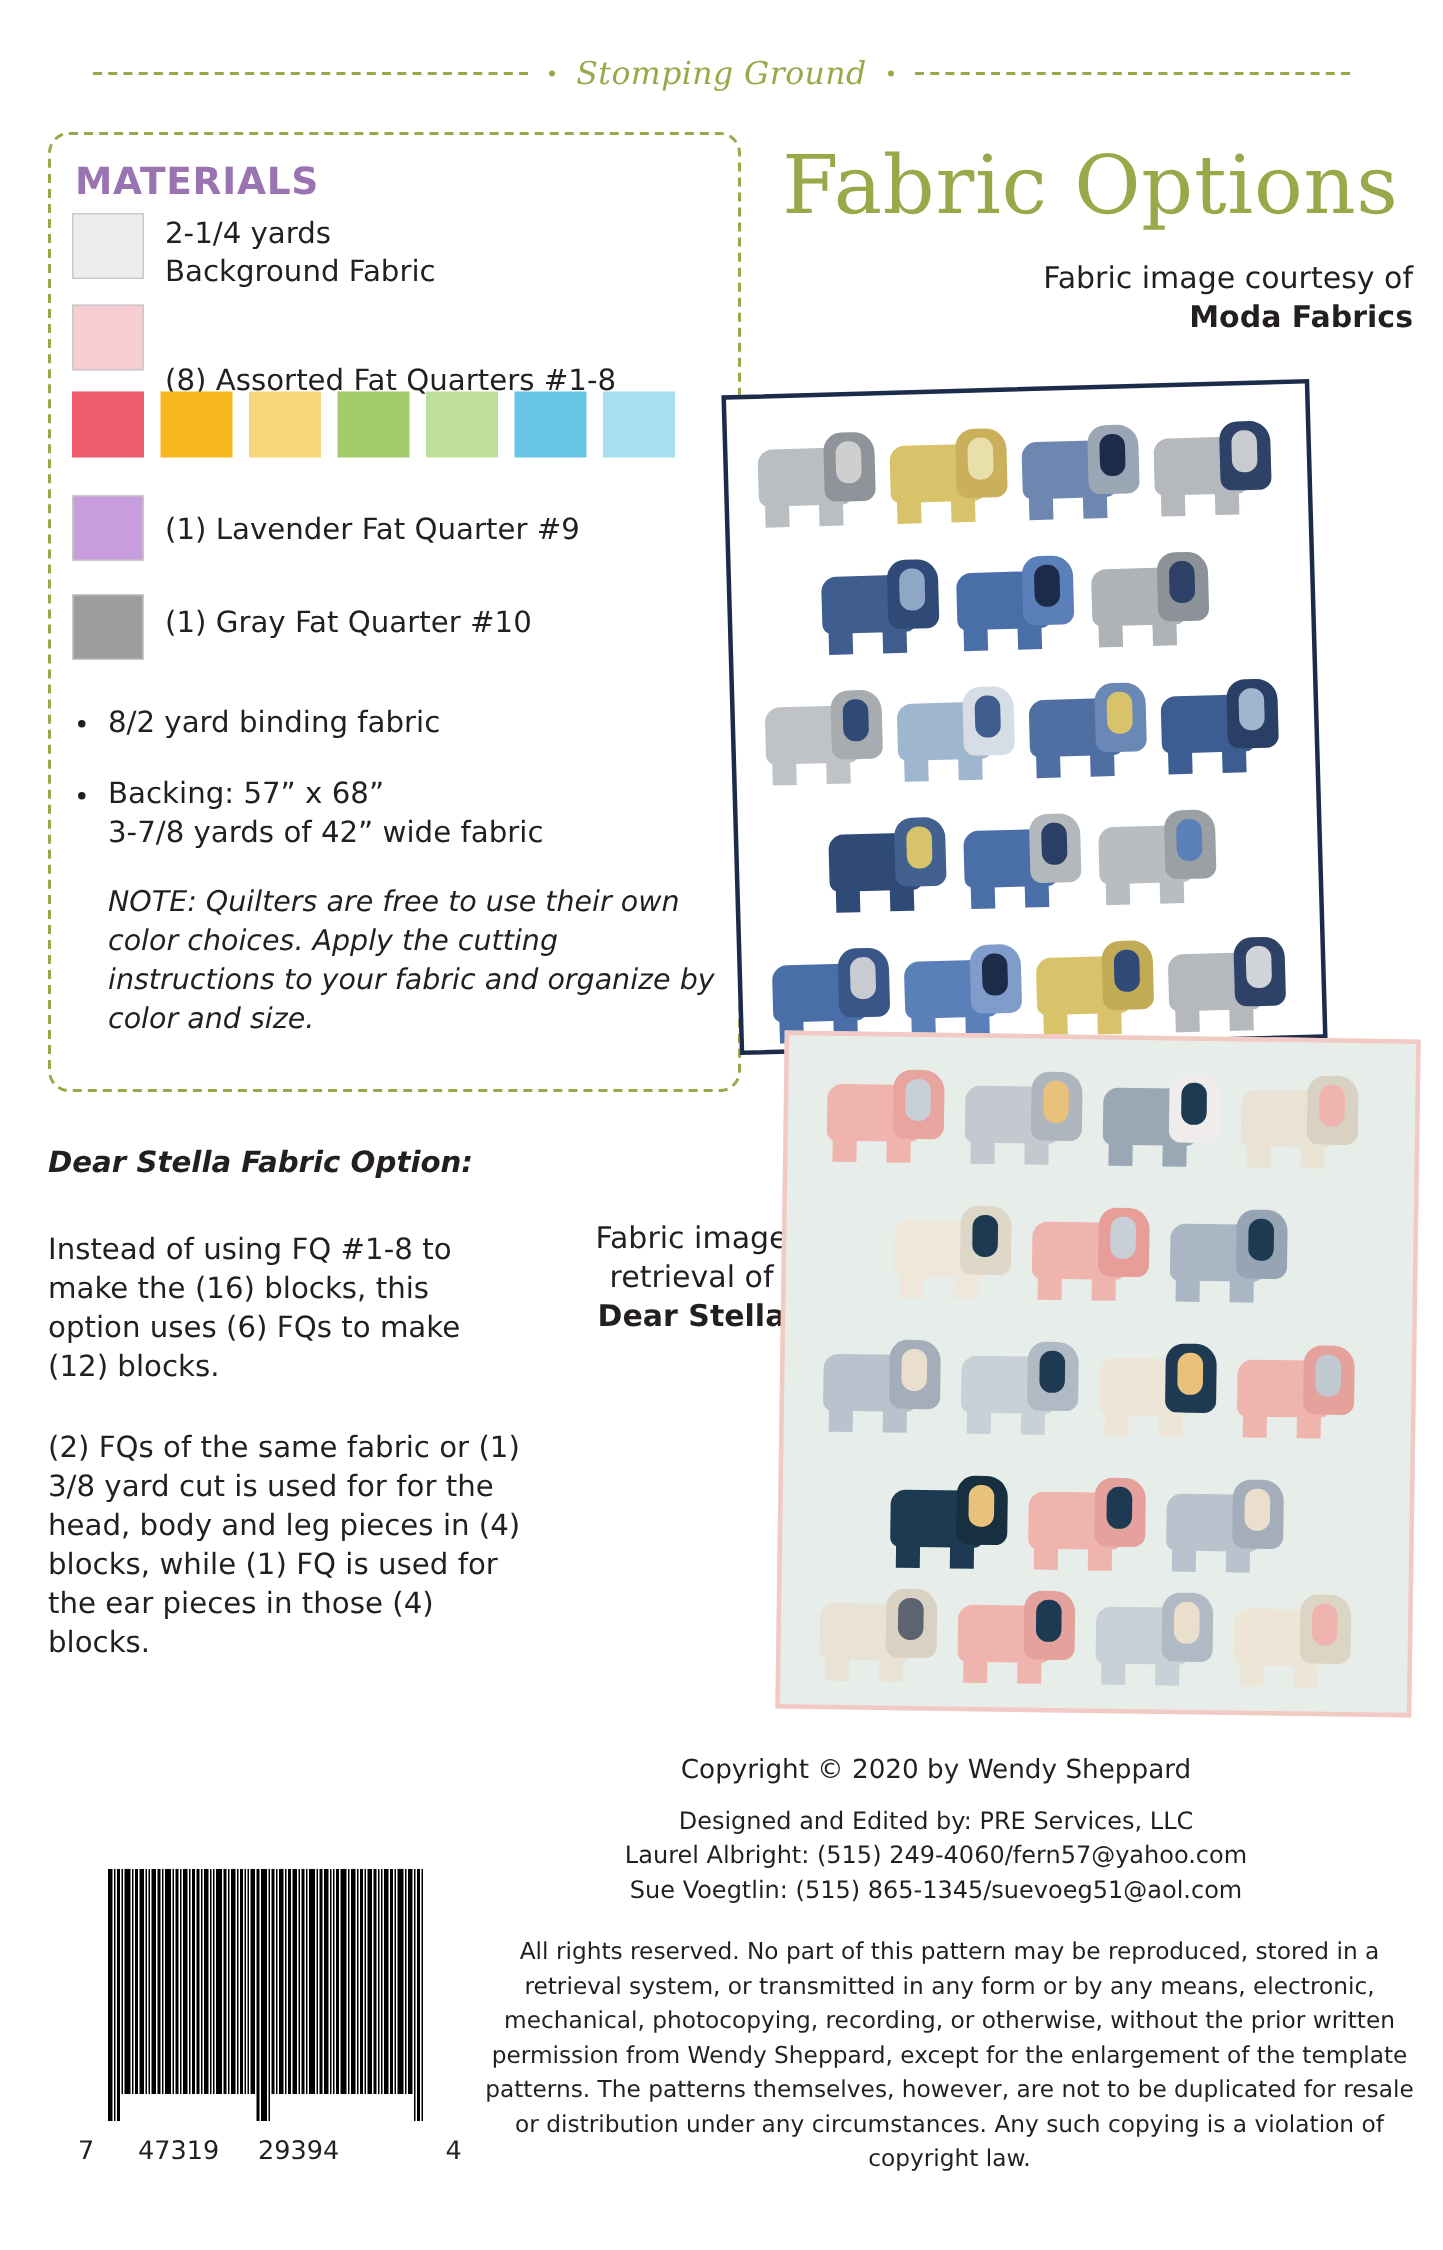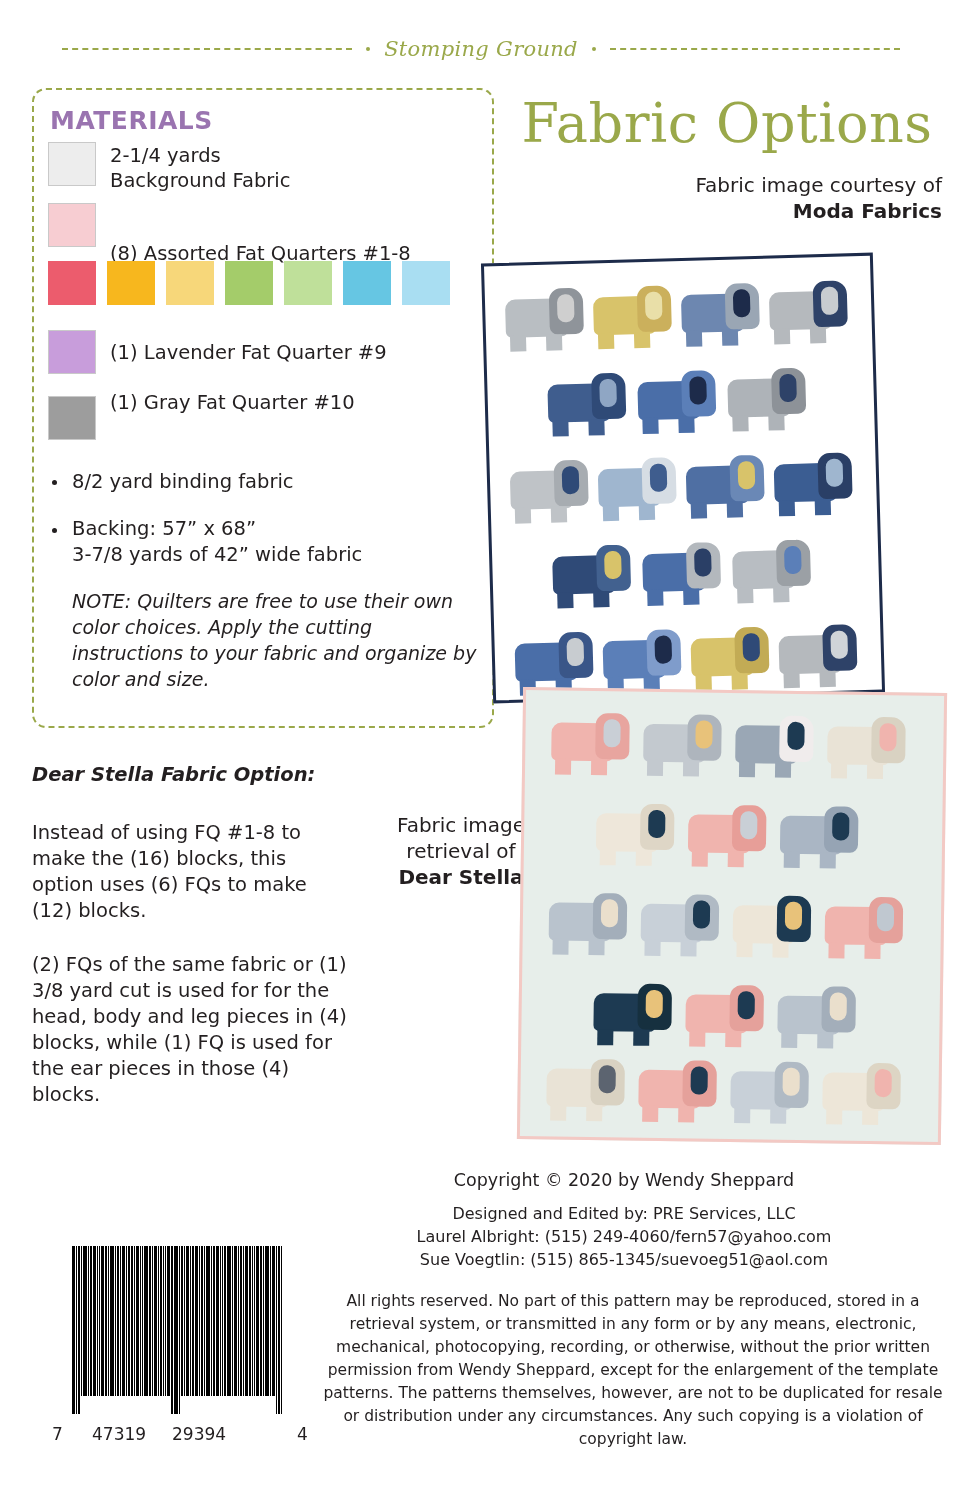--- a/index.html
+++ b/index.html
@@ -317,21 +317,21 @@
 <div class="swatch" style="left:166px; top:261px; background:#f7d77a;"></div>
 <div class="swatch" style="left:225px; top:261px; background:#a4cc6a;"></div>
 <div class="swatch" style="left:284px; top:261px; background:#bfe09a;"></div>
 <div class="swatch" style="left:343px; top:261px; background:#66c6e3;"></div>
 <div class="swatch" style="left:402px; top:261px; background:#a9def2;"></div>
 
 <div class="swatch bordered" style="left:48px; top:330px; background:#c89ddb;"></div>
 <div class="mat-text" style="left:110px; top:340px; width:380px;">(1) Lavender Fat Quarter #9</div>
 
 <div class="swatch bordered" style="left:48px; top:396px; background:#9d9d9d;"></div>
-<div class="mat-text" style="left:110px; top:390px; width:380px;">(1) Gray Fat Quarter #10</div>
+<div class="mat-text" style="left:110px; top:402px; width:380px;">(1) Gray Fat Quarter #10</div>
 
 <div class="bullet-dot" style="top:480px;"></div>
 <div class="bullet-row" style="left:72px; top:469px; width:400px;">8/2 yard binding fabric</div>
 
 <div class="bullet-dot" style="top:528px;"></div>
 <div class="bullet-row" style="left:72px; top:516px; width:410px;">
   <div>Backing: 57” x 68”</div>
   <div>3-7/8 yards of 42” wide fabric</div>
 </div>
 

